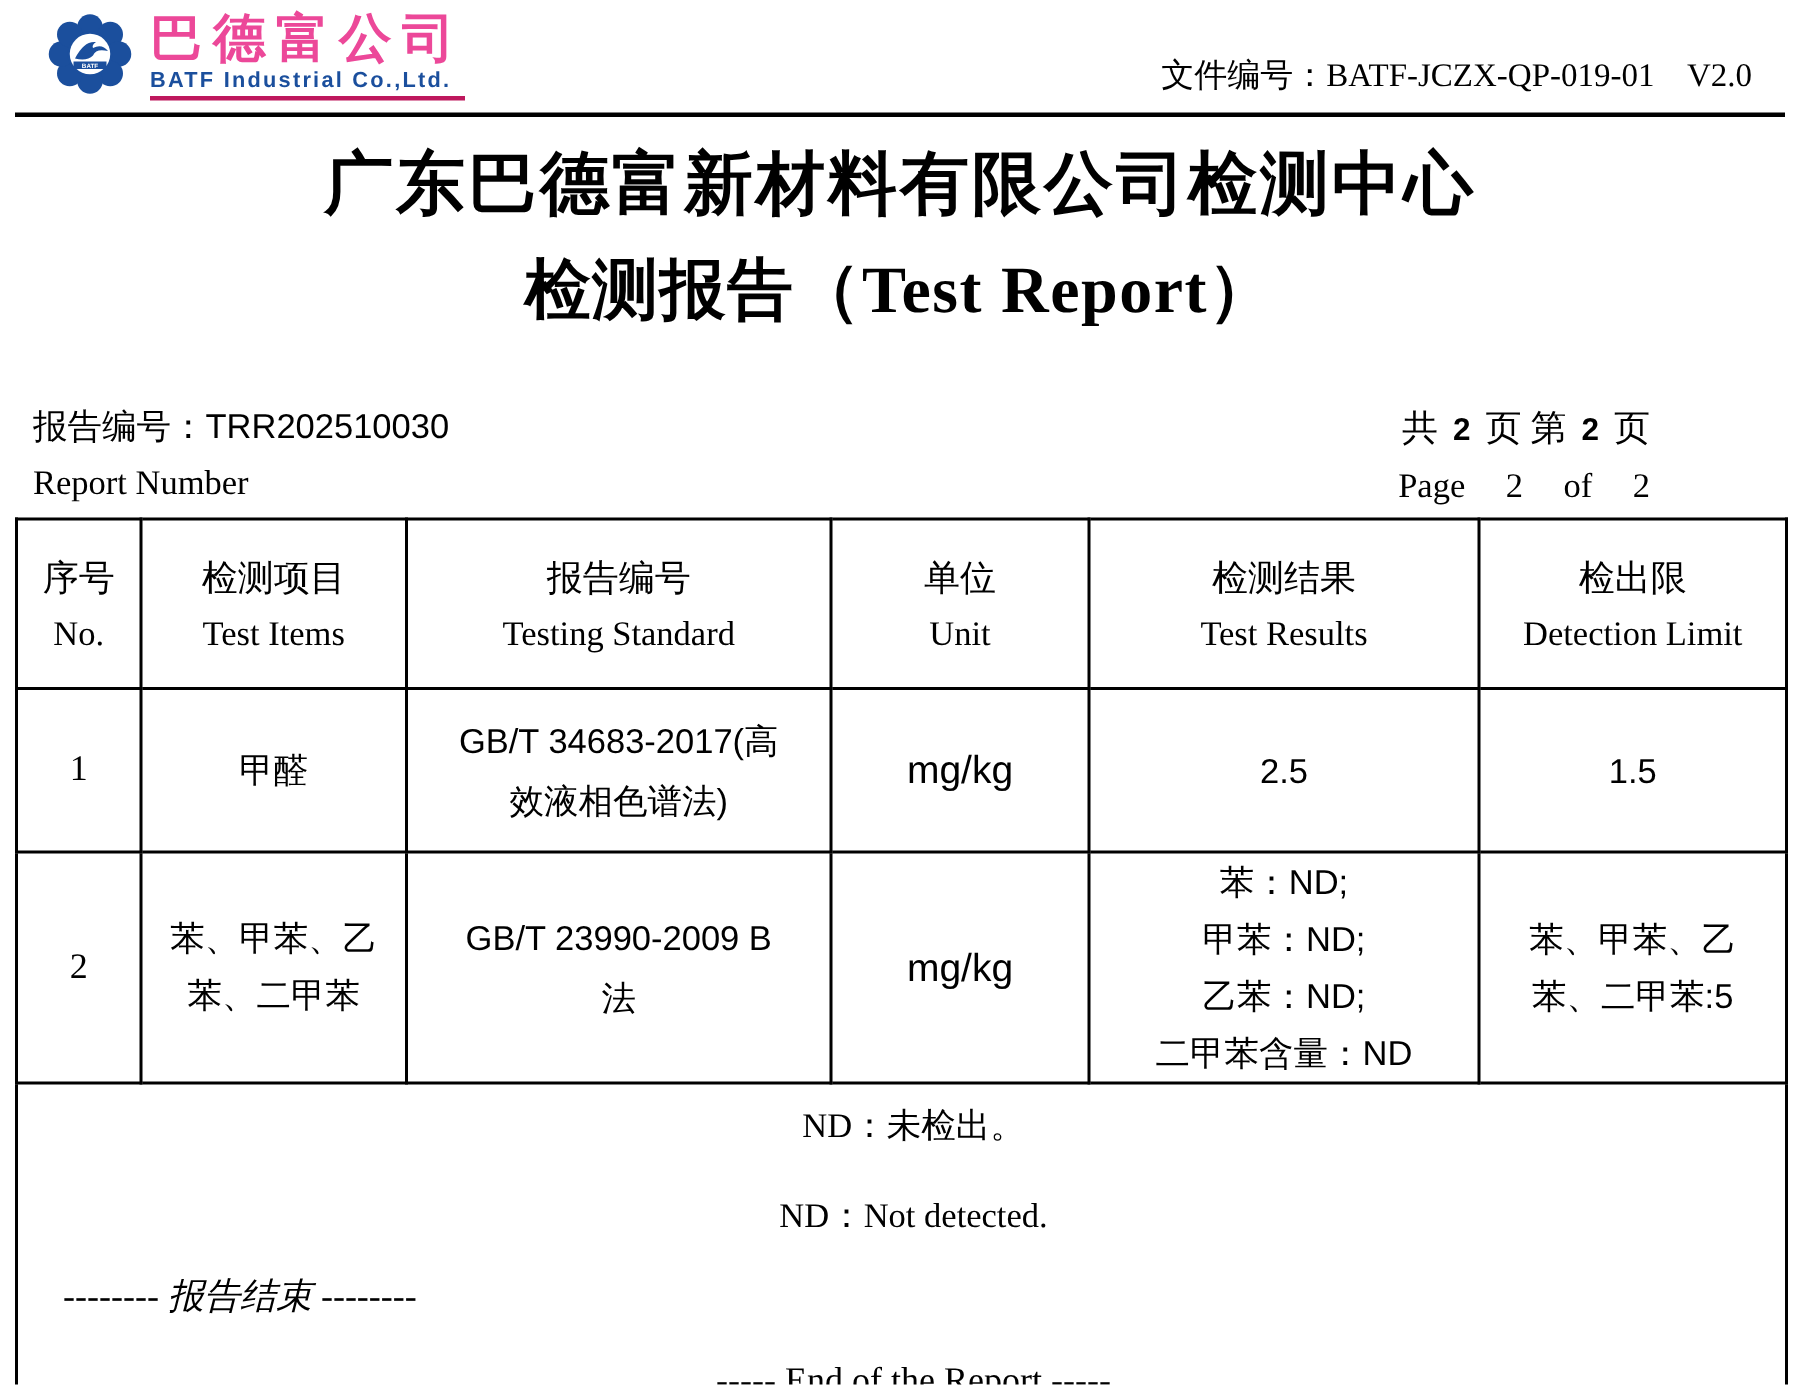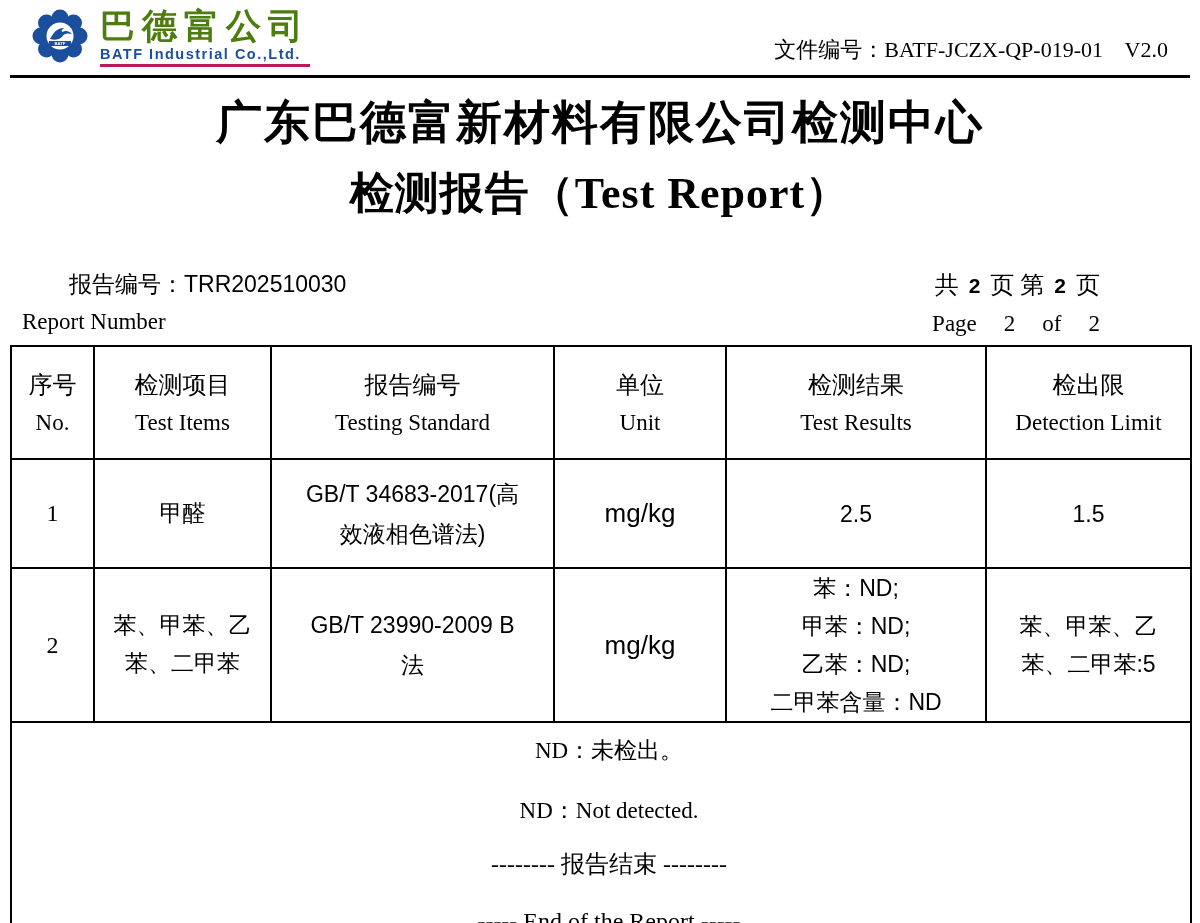--- a/index.html
+++ b/index.html
@@ -12,42 +12,42 @@
   .header-row {
     display: flex; justify-content: space-between; align-items: flex-end;
     padding: 8px 32px 4px 28px;
   }
   .logo-block { display: flex; align-items: flex-start; gap: 8px; }
   .logo-mark { width: 64px; height: 56px; flex: 0 0 auto; }
   .logo-text { display: inline-block; }
   .logo-cn {
     font-family: "Liberation Sans", "DejaVu Sans", sans-serif;
     font-weight: bold; font-size: 35px; line-height: 36px;
-    color: #4d7c0f; letter-spacing: 7px; white-space: nowrap;
+    color: #ec4899; letter-spacing: 7px; white-space: nowrap;
   }
   .logo-en {
     font-family: "Liberation Sans", "DejaVu Sans", sans-serif;
     font-weight: bold; font-size: 14.5px; color: #1b4f9d;
     letter-spacing: 1.5px; white-space: nowrap;
     border-bottom: 3px solid #be185d; padding-bottom: 2px; margin-top: 2px;
   }
   .doc-number { font-size: 22px; white-space: pre; padding-bottom: 2px; }
 
   .top-rule { height: 3px; background: #000; margin: 4px 10px 0 10px; }
 
   
   .title-1 { text-align: center; font-weight: bold; font-size: 46px; margin-top: 14px; letter-spacing: 2px; }
   .title-2 { text-align: center; font-weight: bold; font-size: 44px; margin-top: 10px; letter-spacing: 1px; }
 
   
   .meta-row {
     display: flex; justify-content: space-between; align-items: flex-start;
     margin: 46px 22px 0 22px;
   }
-  .meta-left .line1 { font-size: 23px; margin-left: 47px; }
+  .meta-left .line1 { font-size: 23px; }
   .meta-left .line1 .val { font-family: "Liberation Sans", "DejaVu Sans", sans-serif; font-size: 23px; }
   .meta-left .line2 { font-size: 23px; margin-top: 9px; }
   .meta-right { text-align: right; margin-right: 78px; }
   .meta-right .cnline { display: inline-flex; gap: 10px; font-size: 24px; align-items: baseline; }
   .meta-right .cnline .num { font-family: "Liberation Sans", "DejaVu Sans", sans-serif; font-weight: bold; font-size: 21px; }
   .meta-right .enline { display: inline-flex; gap: 27px; font-size: 23px; margin-top: 10px; align-items: baseline; }
 
   
   table.report {
     border-collapse: collapse; table-layout: fixed;
@@ -67,21 +67,21 @@
   td.c-res .rline { display: block; line-height: 38px; }
   td.c-lim { font-family: "Liberation Sans", "DejaVu Sans", sans-serif; font-size: 23px; line-height: 38px; padding: 0 27px; }
 
   td.foot-cell {
     text-align: left; vertical-align: top;
     height: 208px; padding: 12px 14px 4px 30px;
     border-bottom-width: 3px !important;
   }
   .note-cn { font-size: 23px; }
   .note-en { font-size: 23px; margin-top: 29px; }
-  .end-cn { text-align: center; font-size: 24px; margin-top: 22px; }
+  .end-cn { text-align: left; font-size: 24px; margin-top: 22px; font-style: italic; }
   .end-en { text-align: center; font-size: 24px; margin-top: 28px; }
 </style>
 </head>
 <body>
 
 <div class="header-row">
   <div class="logo-block">
     <svg class="logo-mark" viewBox="0 0 64 56">
       <g fill="#1b4f9d">
         <circle cx="32" cy="10" r="8.5"></circle>

